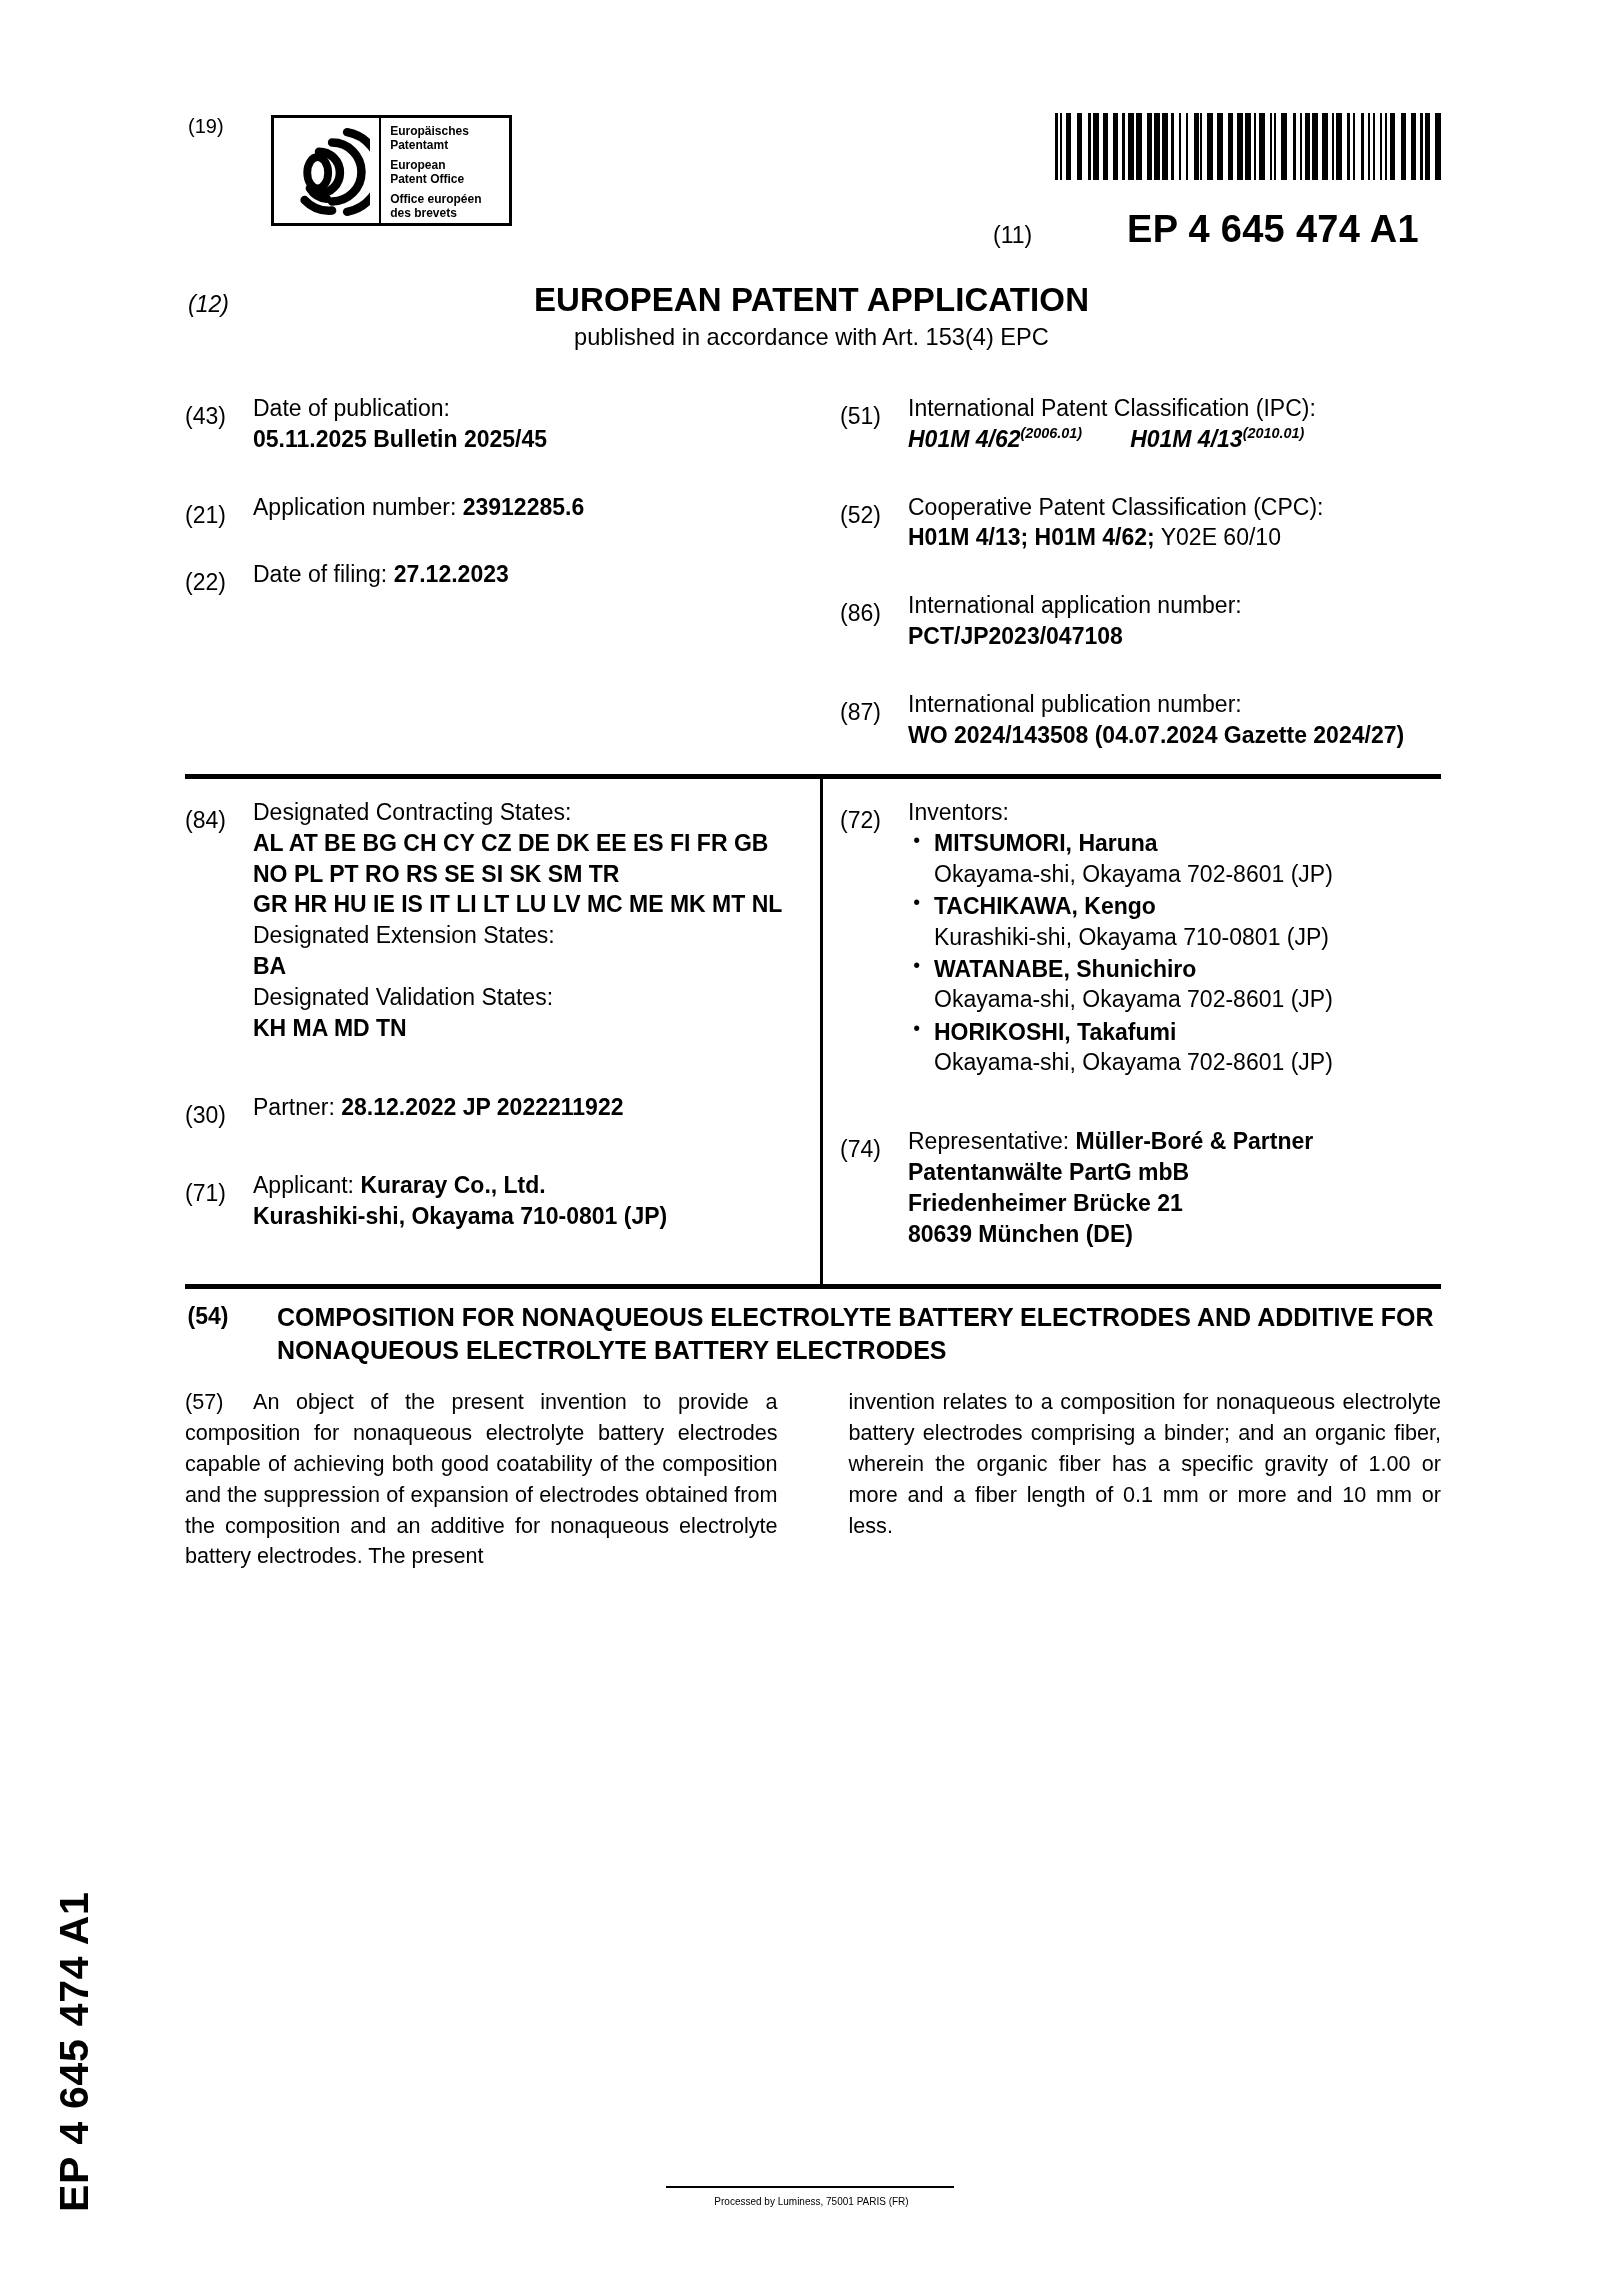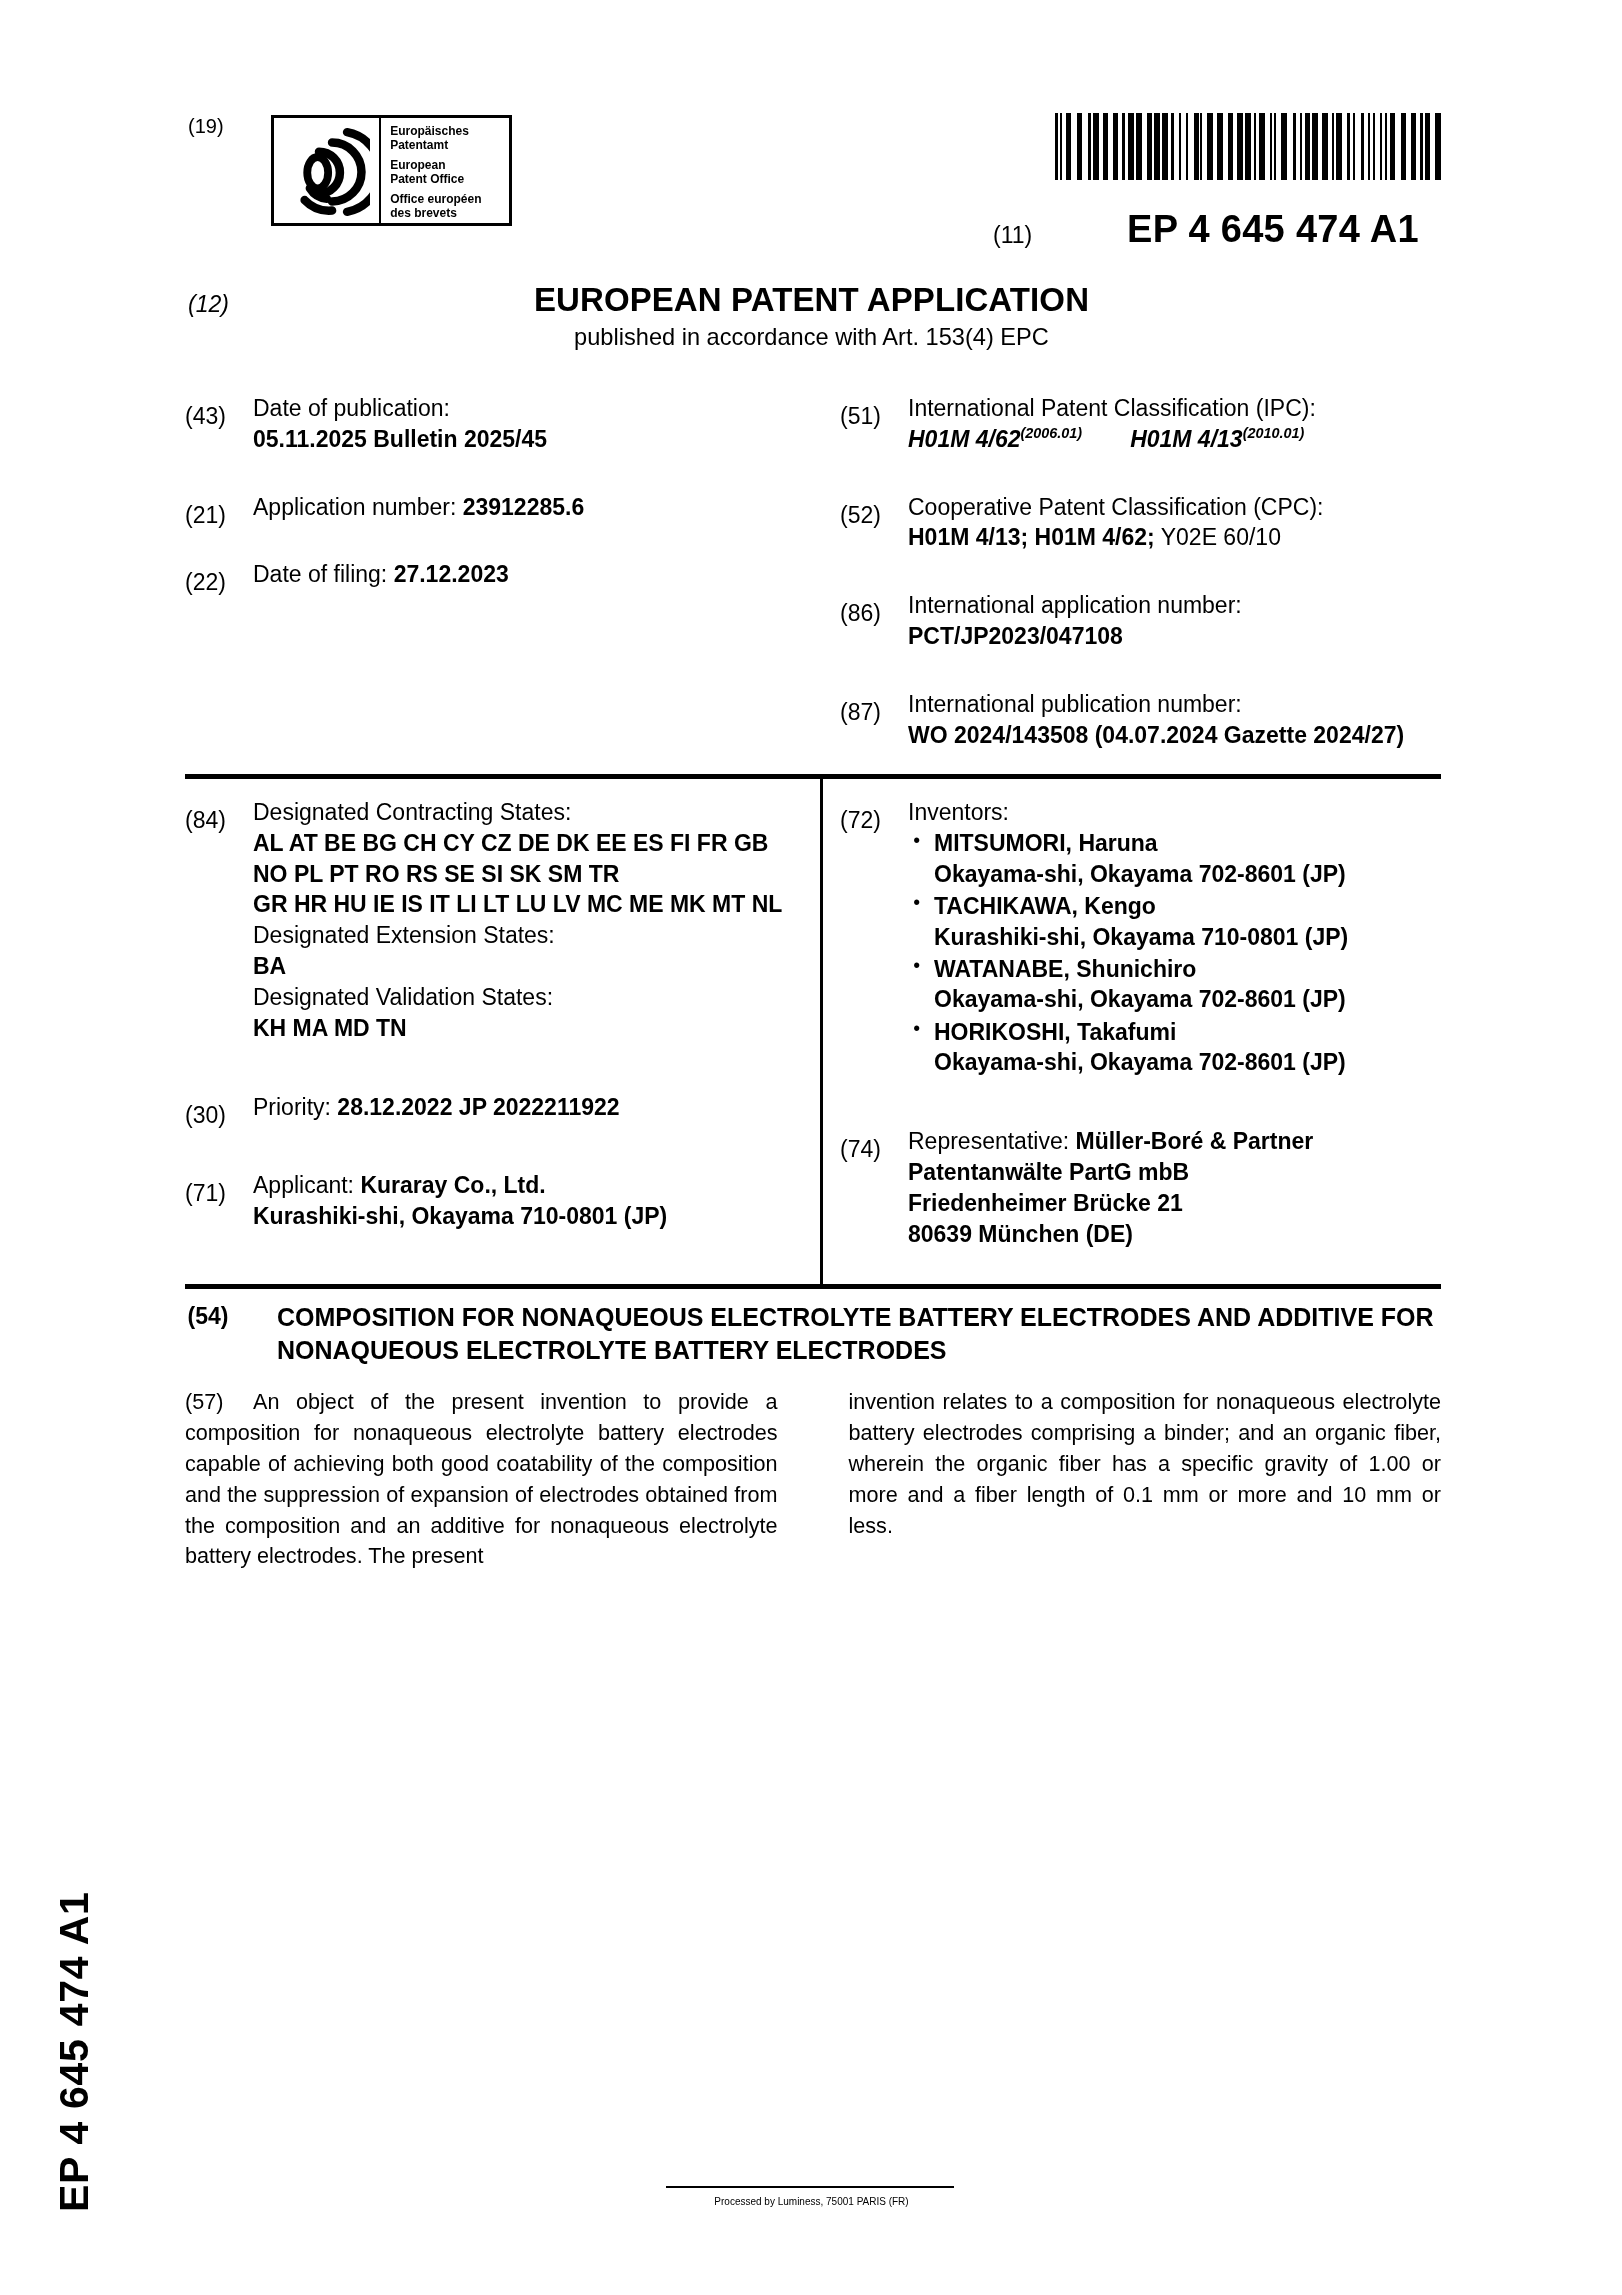--- a/index.html
+++ b/index.html
@@ -70,21 +70,21 @@
   .gap-xl{ margin-bottom:48px; }
 
   .ipc-line{ font-weight:bold; font-style:italic; }
   .ipc-line .sup{ font-size:14.4px; vertical-align:super; font-style:italic; font-weight:bold; }
   .ipc-gap{ display:inline-block; width:48px; }
 
   .inv-list{ list-style:none; margin:0; padding:0; }
   .inv-list li{ position:relative; padding-left:26px; margin-bottom:1.3px; }
   .inv-list li .bullet{ position:absolute; left:5.2px; top:-1.3px; font-size:19.6px; }
   .inv-list li .nm{ font-weight:bold; display:block; }
-  .inv-list li .ad{ font-weight:bold; display:block; }
+  .inv-list li .ad{ font-weight:normal; display:block; }
 
   
   .title54{ position:absolute; left:185px; top:1301px; width:1256px;
             padding-left:92px; box-sizing:border-box;
             font-size:25px; font-weight:bold; line-height:1.33; }
   .title54 .no{ position:absolute; left:2.6px; top:0; font-size:23px; font-weight:bold; }
 
   
   .abs{ position:absolute; left:185px; top:1387px; width:1256px;
         display:flex; gap:71px; font-size:21.6px; line-height:1.43; }
@@ -265,21 +265,21 @@
       <b class="ind">NO PL PT RO RS SE SI SK SM TR</b>
       <b class="ind">GR HR HU IE IS IT LI LT LU LV MC ME MK MT NL</b>
       <span class="ind">Designated Extension States:</span>
       <b class="ind">BA</b>
       <span class="ind">Designated Validation States:</span>
       <b class="ind">KH MA MD TN</b>
     </div>
 
     <div class="fld gap-xl">
       <span class="no">(30)</span>
-      <span>Priority:</span>
+      <span>Partner:</span>
       <b>28.12.2022  JP 2022211922</b>
     </div>
 
     <div class="fld">
       <span class="no">(71)</span>
       <span>Applicant:</span>
       <b>Kuraray Co., Ltd.</b>
       <b class="ind">Kurashiki-shi, Okayama 710-0801 (JP)</b>
     </div>
   </div>

